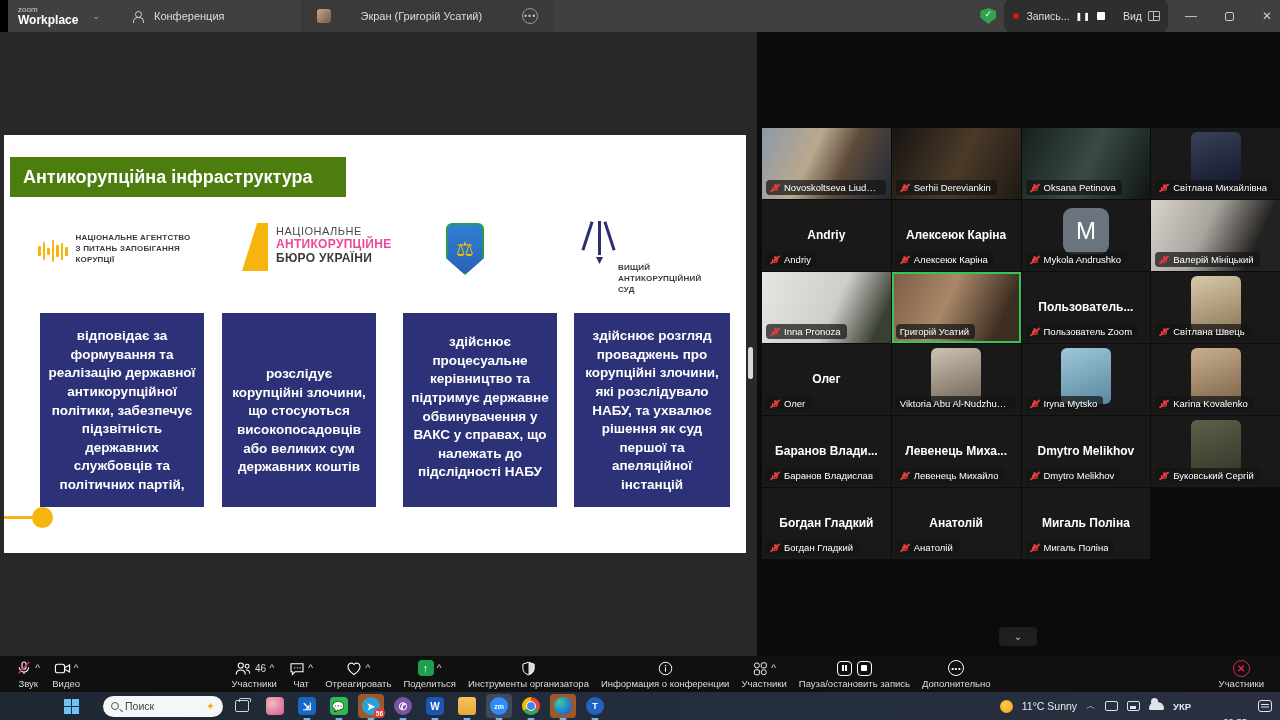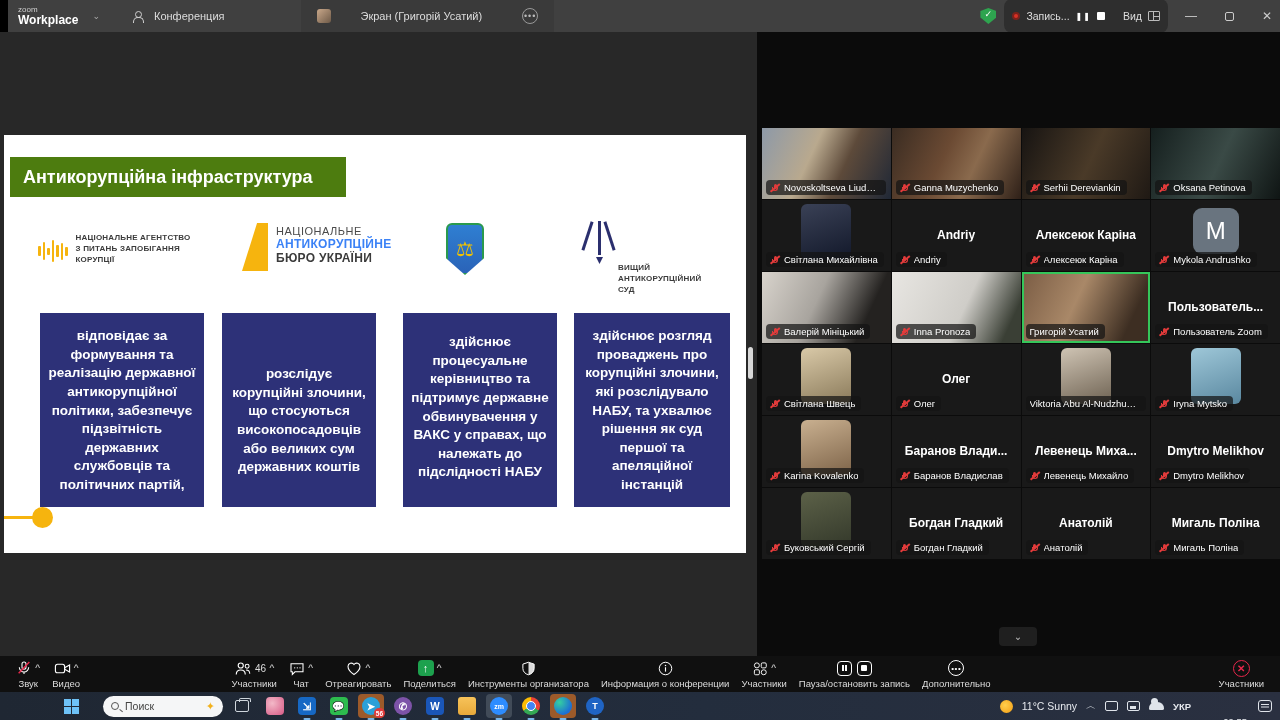--- a/index.html
+++ b/index.html
@@ -42,21 +42,21 @@
   
   .slide { position:absolute; left:4px; top:103px; width:742px; height:418px; background:#fff; overflow:hidden; }
   .slide-banner { position:absolute; left:6px; top:22px; width:336px; height:40px; background:#4d7c0f;
     color:#fff; font-size:18px; font-weight:bold; line-height:40px; padding-left:13px; }
   .logo-cell { position:absolute; display:flex; align-items:flex-start; gap:8px; }
   .nazk-bars { display:flex; align-items:center; gap:2px; height:40px; margin-top:4px; }
   .nazk-bars i { display:block; width:2.5px; background:#f6b40e; border-radius:1px; }
   .logo-txt { font-size:8px; font-weight:bold; color:#3b3b3b; line-height:1.35; letter-spacing:.2px; }
   .nabu-tri { width:26px; height:48px; background:#f6b40e; clip-path:polygon(58% 0,100% 0,100% 100%,0 100%); }
   .nabu-txt div:nth-child(1){ font-size:11px; font-weight:400; color:#4a4a4a; letter-spacing:.5px;}
-  .nabu-txt div:nth-child(2){ font-size:12px; font-weight:bold; color:#3b82f6; letter-spacing:.3px;}
+  .nabu-txt div:nth-child(2){ font-size:12px; font-weight:bold; color:#ec4899; letter-spacing:.3px;}
   .nabu-txt div:nth-child(3){ font-size:12px; font-weight:bold; color:#3b3b3b; letter-spacing:.3px;}
   .sap-shield { width:38px; height:52px; background:linear-gradient(180deg,#2f7fd2,#2a63b8); border:2px solid #2a9a4d;
     border-radius:6px 6px 14px 14px; clip-path:polygon(0 0,100% 0,100% 68%,50% 100%,0 68%); display:flex; align-items:center; justify-content:center; }
   .sap-shield span { color:#f3c300; font-size:20px; line-height:1; }
   .vaks-mark { width:34px; height:48px; position:relative; }
   .vaks-mark i { position:absolute; background:#2b2f6e; }
   .vaks-mark .s1 { left:4px; top:0; width:3px; height:30px; transform:rotate(18deg); }
   .vaks-mark .s2 { left:16px; top:0; width:3px; height:34px; }
   .vaks-mark .s3 { left:26px; top:0; width:3px; height:30px; transform:rotate(-18deg); }
   .vaks-mark .s4 { left:14px; top:36px; width:7px; height:7px; clip-path:polygon(0 0,100% 0,50% 100%); }
@@ -282,31 +282,20 @@
           <span class="nplate">
             <span class="micoff">
               <i class="b"></i>
               <i class="s"></i>
               <i class="x"></i>
             </span>
             <span class="nm">Novoskoltseva Liudmyla</span>
           </span>
         </div>
 
-        <div class="tile t-1 type-video">
-
-          <span class="nplate">
-            <span class="micoff">
-              <i class="b"></i>
-              <i class="s"></i>
-              <i class="x"></i>
-            </span>
-            <span class="nm">Ganna Muzychenko</span>
-          </span>
-        </div>
 
         <div class="tile t-2 type-video">
 
           <span class="nplate">
             <span class="micoff">
               <i class="b"></i>
               <i class="s"></i>
               <i class="x"></i>
             </span>
             <span class="nm">Serhii Dereviankin</span>

